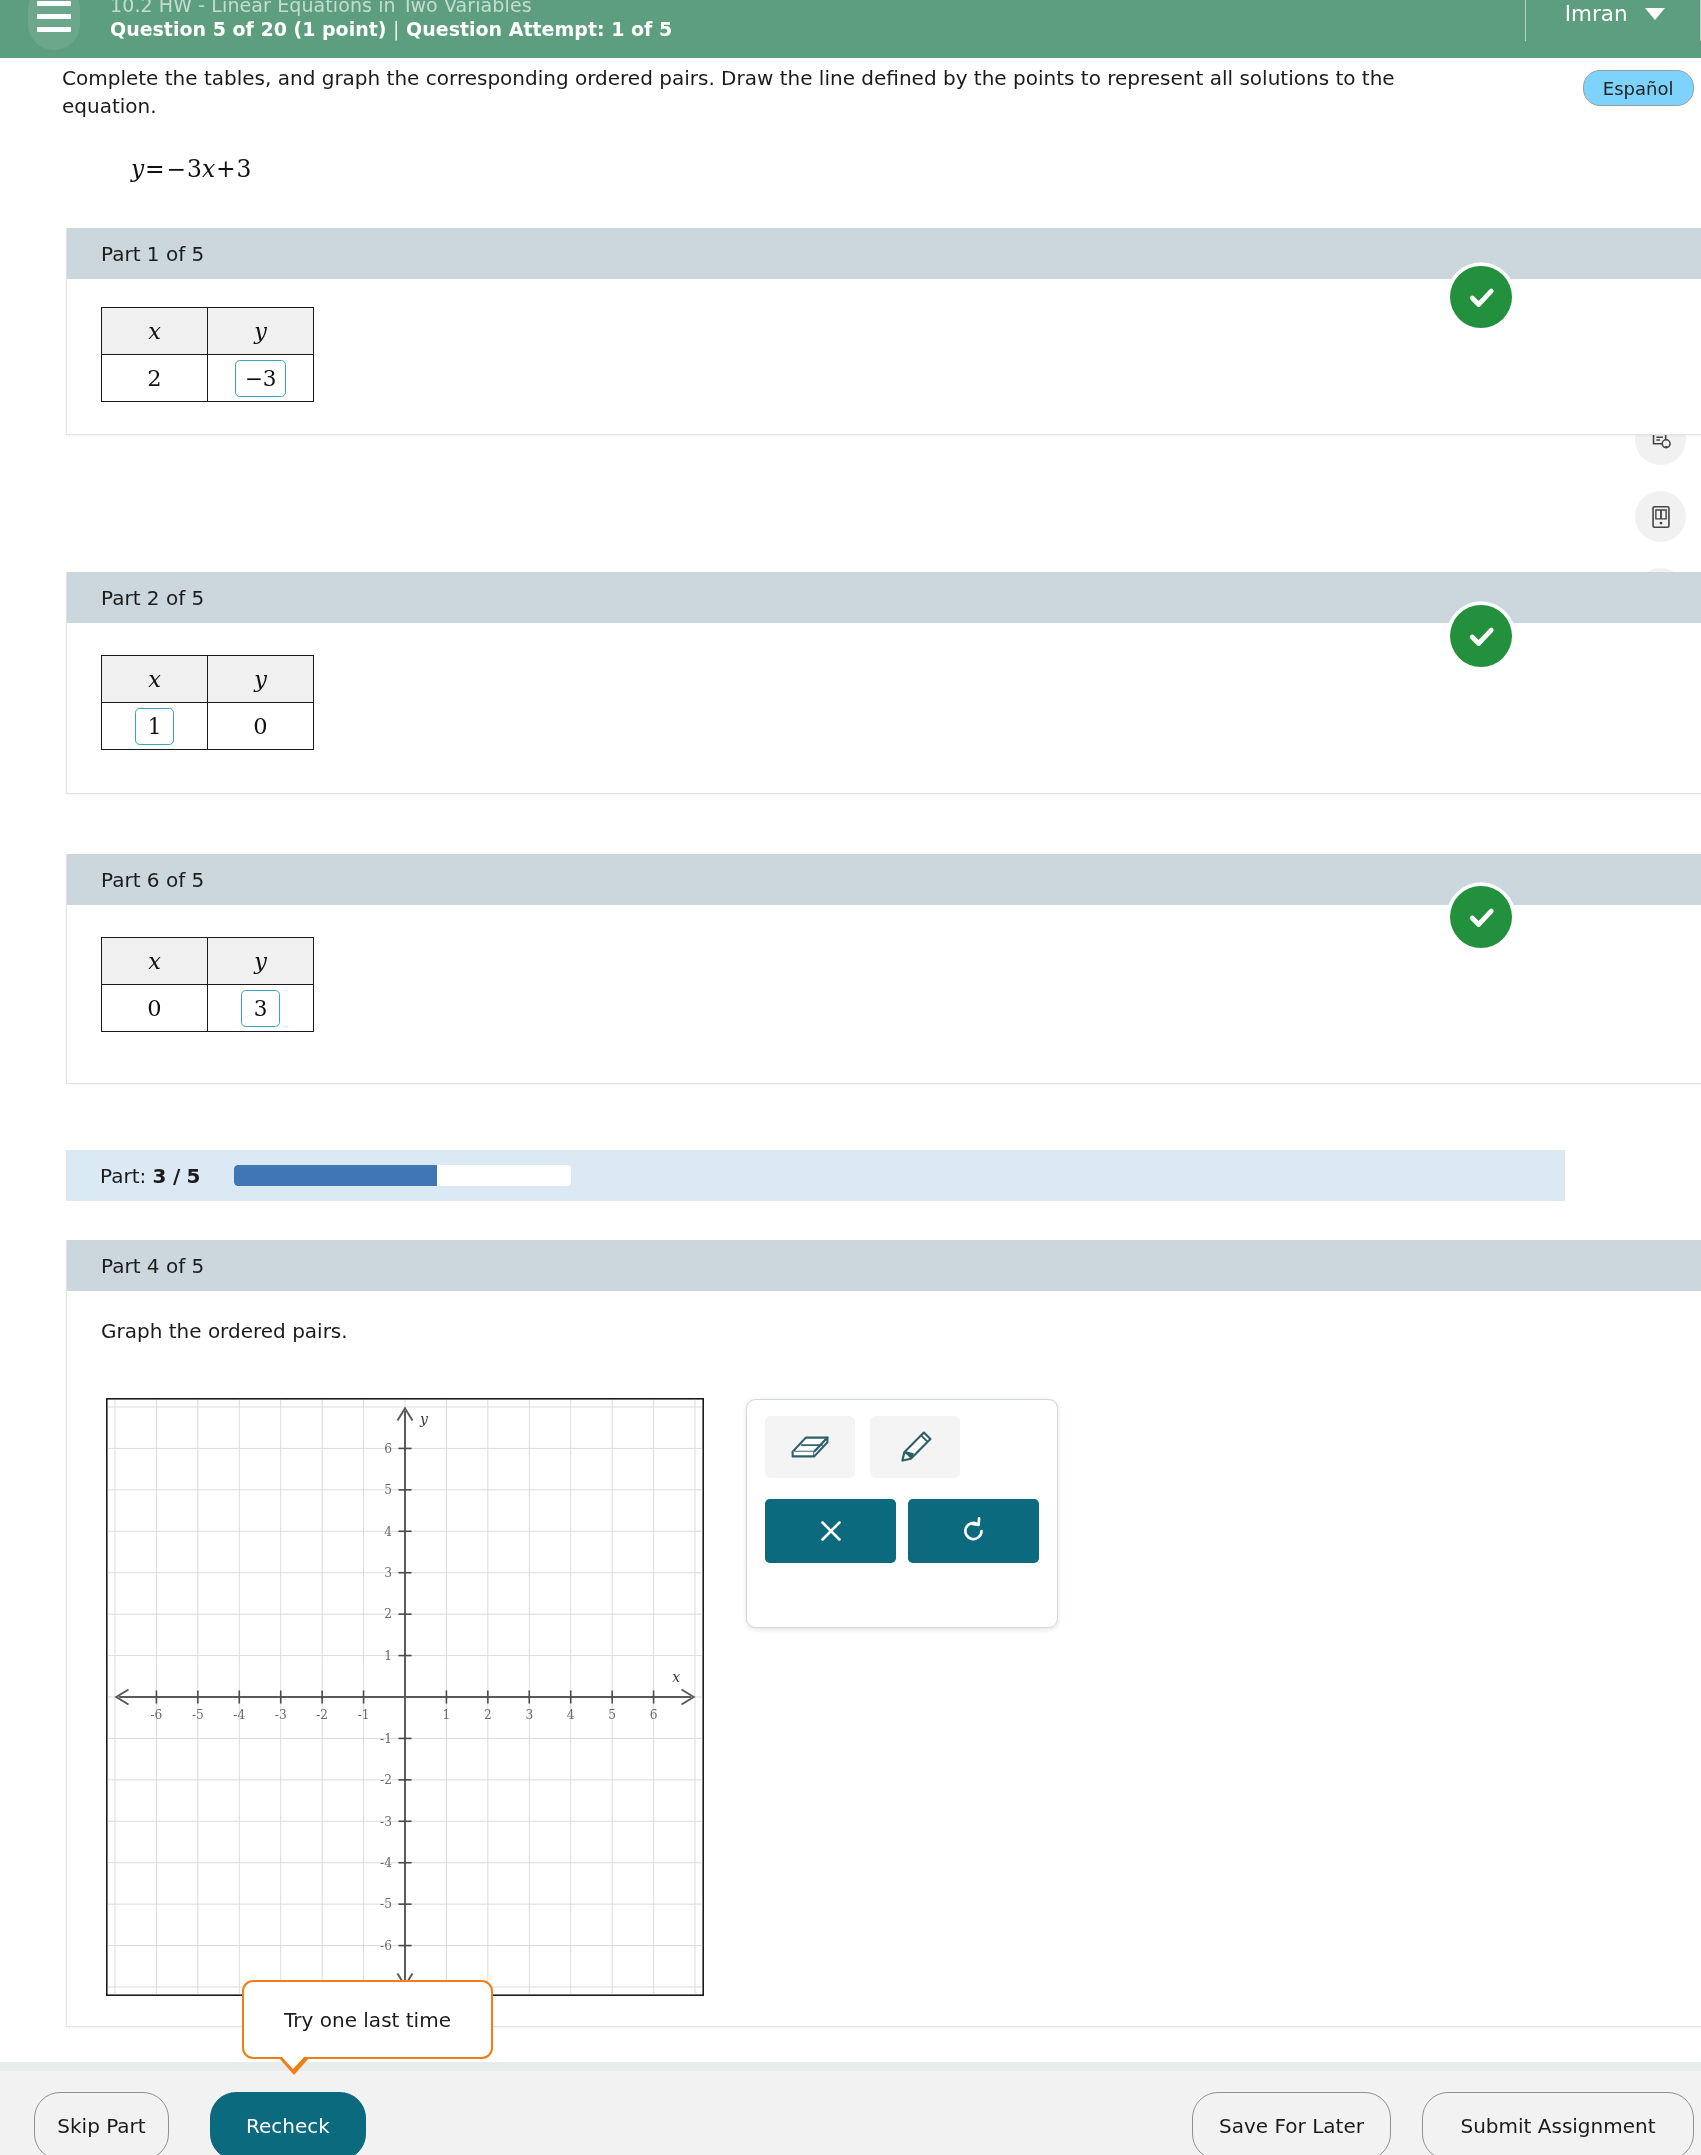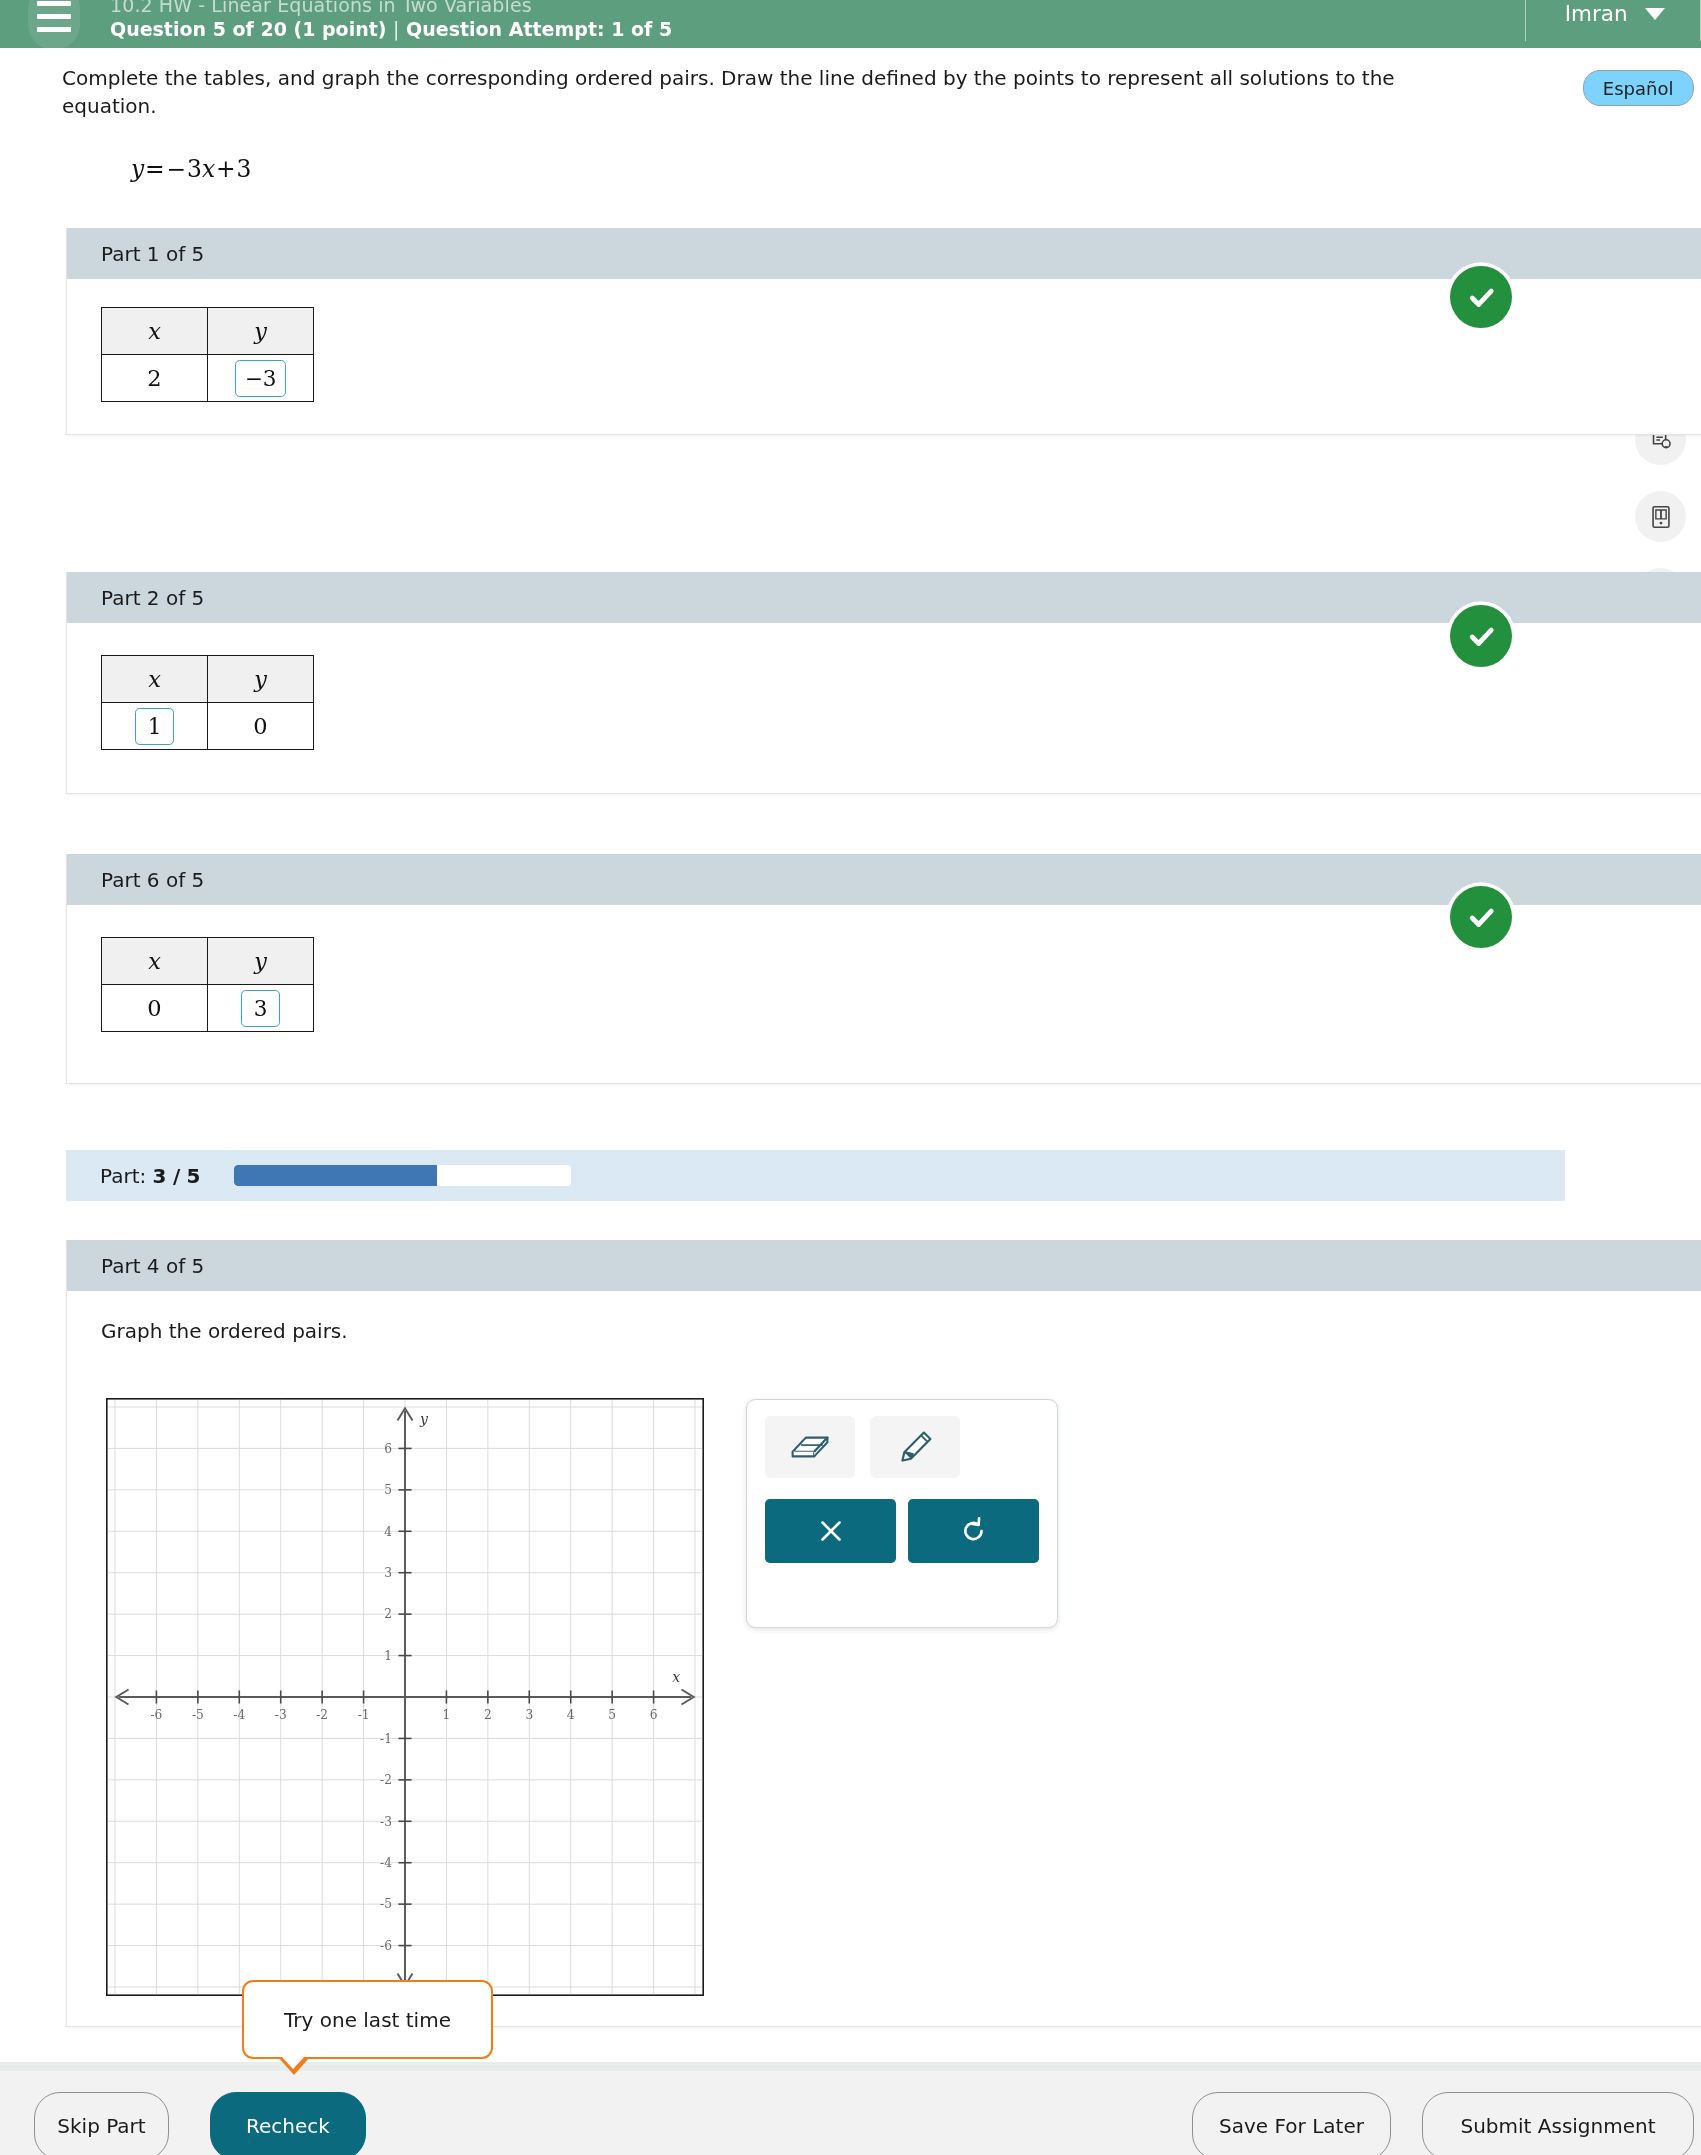--- a/index.html
+++ b/index.html
@@ -6,21 +6,21 @@
   html, body {
     width: 1701px; height: 2156px;
     background: #ffffff;
     font-family: "DejaVu Sans", sans-serif;
     overflow: hidden;
   }
   .page { position: relative; width: 1701px; height: 2156px; background: #fff; }
 
   
   .topbar {
-    position: absolute; left: 0; top: 0; width: 1701px; height: 48px;
+    position: absolute; left: 0; top: 0; width: 1701px; height: 58px;
     background: #5d9e7e;
   }
   .hamburger {
     position: absolute; left: 28px; top: -17px;
     width: 52px; height: 67px; border-radius: 26px;
     background: rgba(255,255,255,0.10);
     display: flex; flex-direction: column; align-items: center; justify-content: center; gap: 8.4px;
     cursor: pointer;
   }
   .hamburger i { display:block; width: 34px; height: 4.7px; background:#fff; border-radius:0.9px; }

